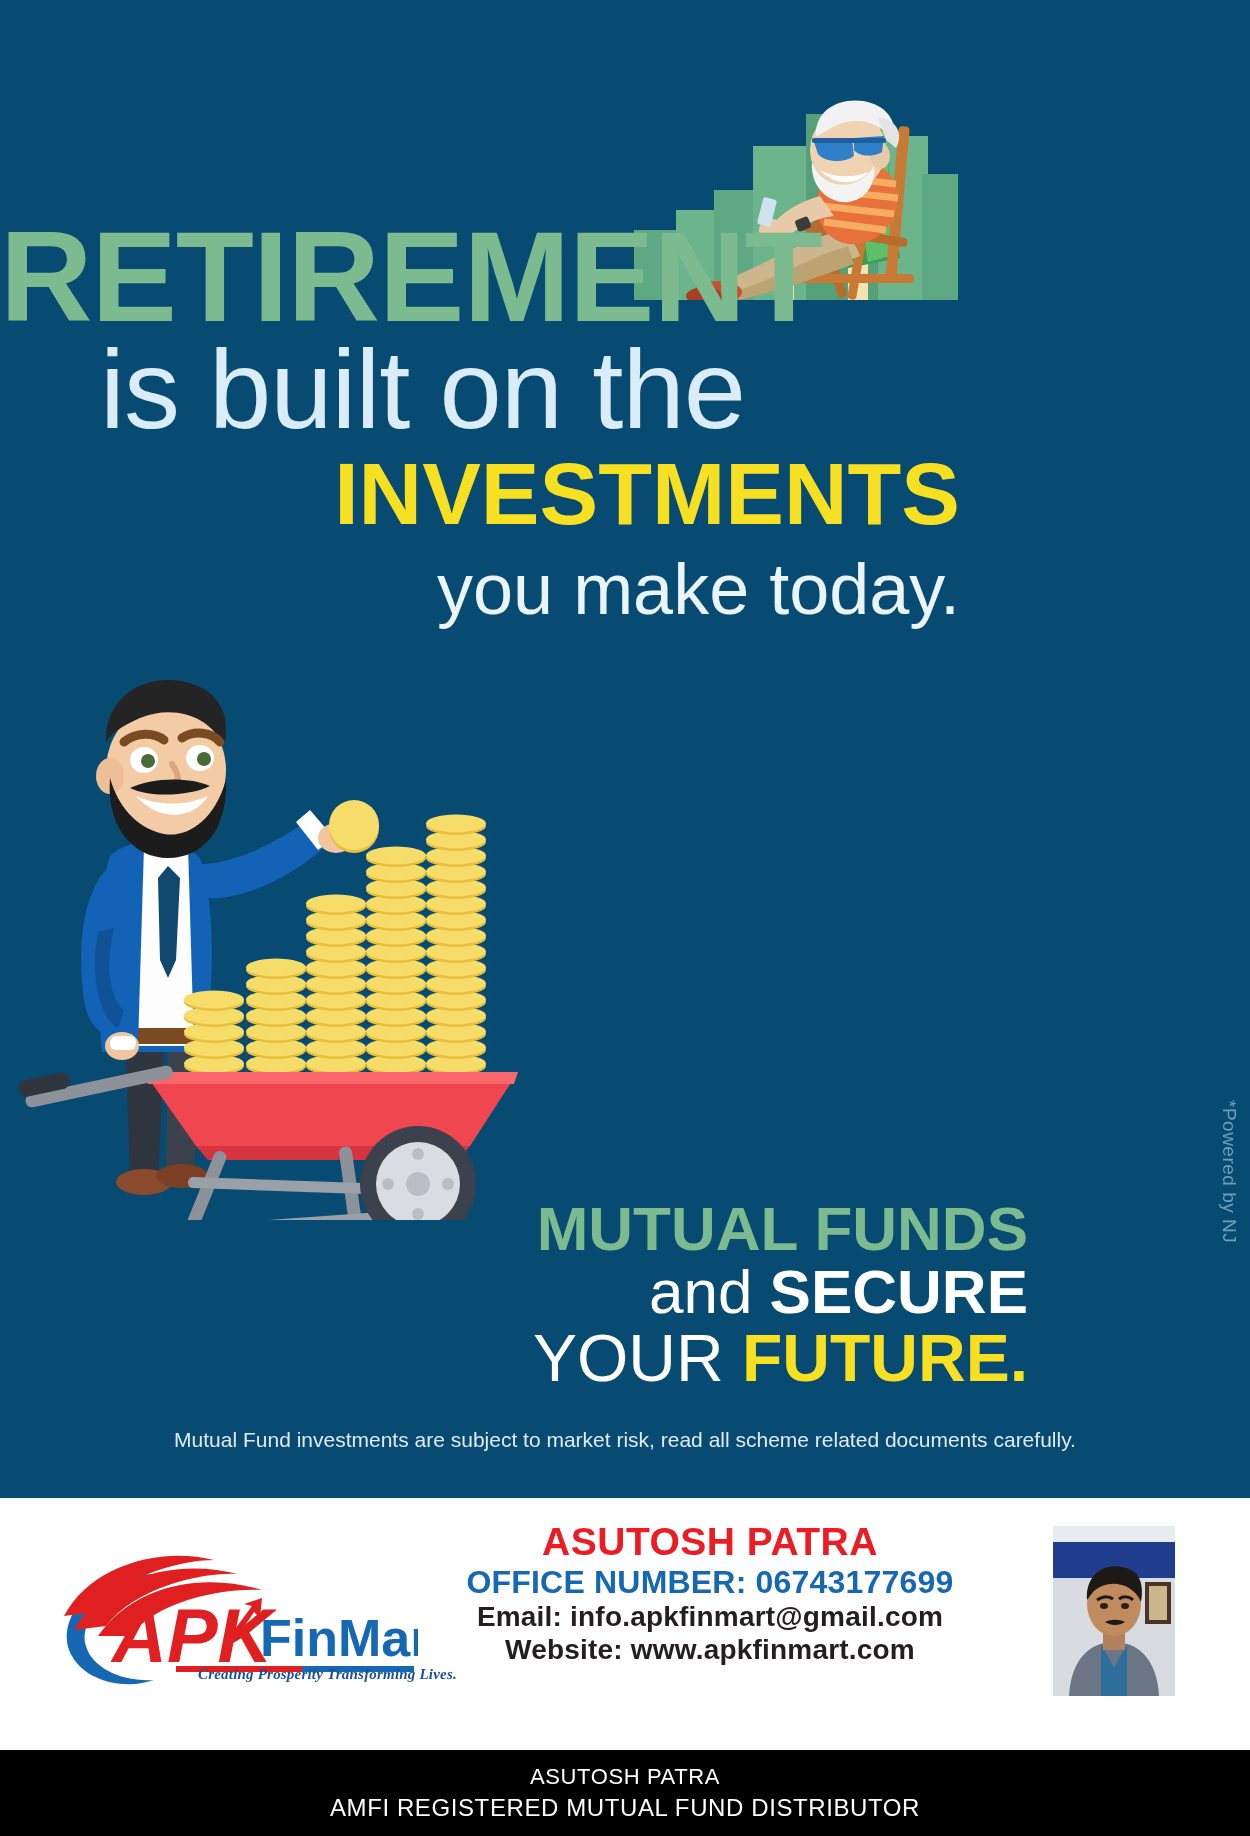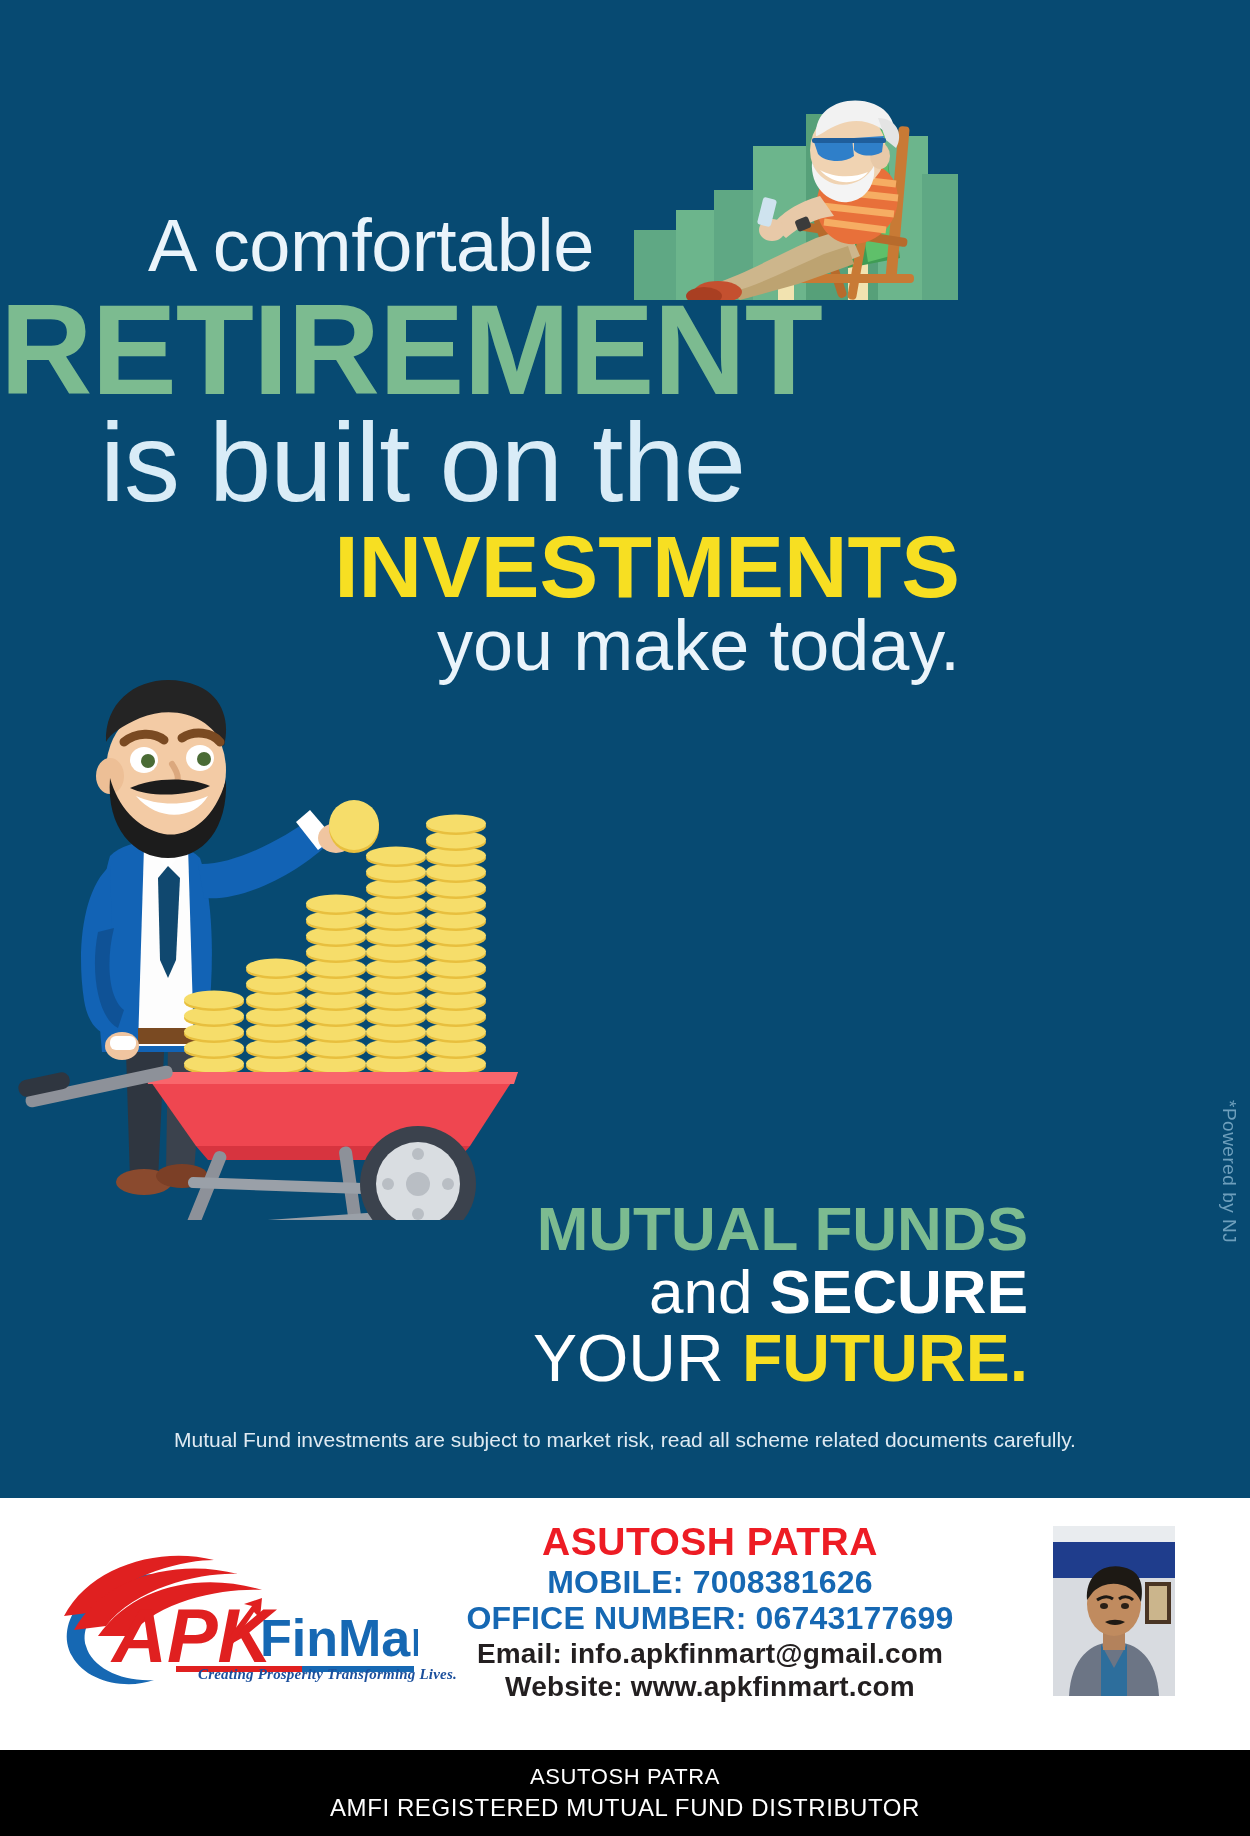--- a/index.html
+++ b/index.html
@@ -31,21 +31,21 @@
   }
   .hl3 {
     text-align:left; padding-left:100px; margin-top:-4px;
     font-size:112px; font-weight:400; color:#d9ecf7; letter-spacing:-1px;
   }
   .hl4 {
     text-align:right; padding-right:290px; margin-top:6px;
     font-size:88px; font-weight:700; color:#f7df22; letter-spacing:0px;
   }
   .hl5 {
-    text-align:right; padding-right:290px; margin-top:0;
+    text-align:right; padding-right:290px; margin-top:17px;
     font-size:72px; font-weight:400; color:#eaf4fb;
   }
 
   
   .cta { position:absolute; right:222px; top:1195px; width:640px; text-align:right; z-index:6; }
   .cta div { line-height:1.02; white-space:nowrap; }
   .cta-1 { font-size:62px; color:#ffffff; font-weight:400; }
   .cta-1 b { font-weight:700; }
   .cta-2 { font-size:62px; color:#7cbb90; font-weight:700; margin-top:2px;}
   .cta-3 { font-size:62px; color:#ffffff; font-weight:400; margin-top:0;}
@@ -169,21 +169,20 @@
           <rect x="264" y="60" width="74" height="5" rx="2" fill="#1f5e9c"></rect>
 
           <path d="M272 92 C 286 108 310 108 320 94 C 306 100 286 100 272 92 Z" fill="#ffffff"></path>
 
           <path d="M264 84 C 262 110 282 126 300 124 C 318 122 328 106 326 88 C 316 106 294 112 278 102 C 270 97 266 90 264 84 Z" fill="#f4f4f4"></path>
         </g>
       </svg>
     </div>
 
     <div class="headline">
-      <div class="hl-line hl1">A comfortable</div>
       <div class="hl-line hl2">RETIREMENT</div>
       <div class="hl-line hl3">is built on the</div>
       <div class="hl-line hl4">INVESTMENTS</div>
       <div class="hl-line hl5">you make today.</div>
     </div>
 
     <div class="scene-left">
       <svg width="530" height="560" viewBox="0 0 530 560" xmlns="http://www.w3.org/2000/svg">
         <defs>
           <g id="coin">
@@ -376,21 +375,20 @@
         <text x="222" y="136" font-family="Liberation Sans, sans-serif" font-size="52" font-weight="700" fill="#1668b3">FinMart</text>
 
         <rect x="138" y="146" width="126" height="6" fill="#e02020"></rect>
         <rect x="264" y="146" width="112" height="6" fill="#1668b3"></rect>
       </svg>
       <div class="logo-tag">Creating Prosperity Transforming Lives.</div>
     </div>
 
     <div class="contact">
       <div class="c-name">ASUTOSH PATRA</div>
-      <div class="c-line">MOBILE: 7008381626</div>
       <div class="c-line">OFFICE NUMBER: 06743177699</div>
       <div class="c-line-dark">Email: info.apkfinmart@gmail.com</div>
       <div class="c-line-dark">Website: www.apkfinmart.com</div>
     </div>
 
     <div class="photo">
       <svg width="122" height="170" viewBox="0 0 122 170" xmlns="http://www.w3.org/2000/svg">
         <rect width="122" height="170" fill="#dfe2e6"></rect>
         <rect y="0" width="122" height="16" fill="#e9ecef"></rect>
         <rect y="16" width="122" height="36" fill="#1f3d8c"></rect>

